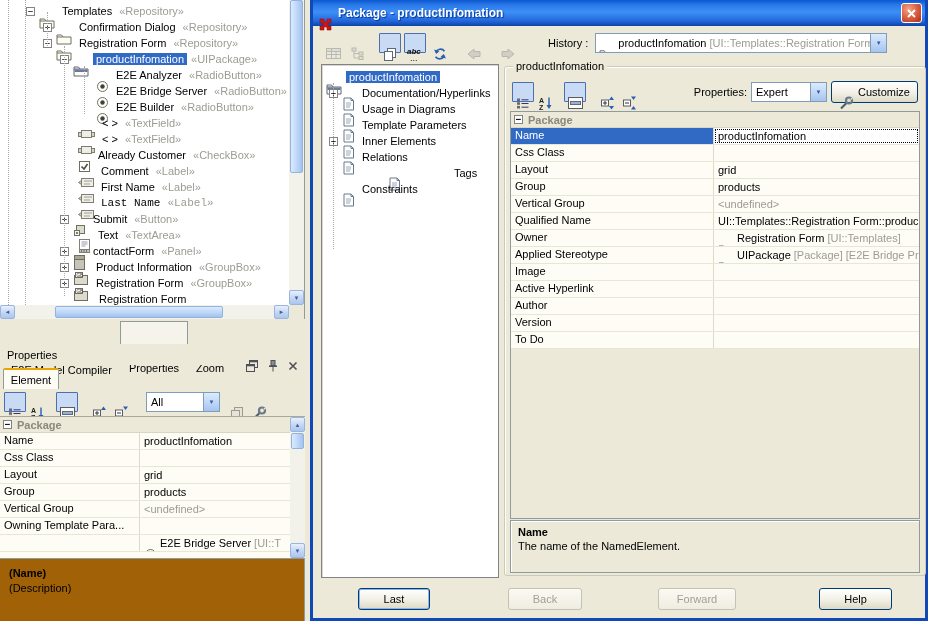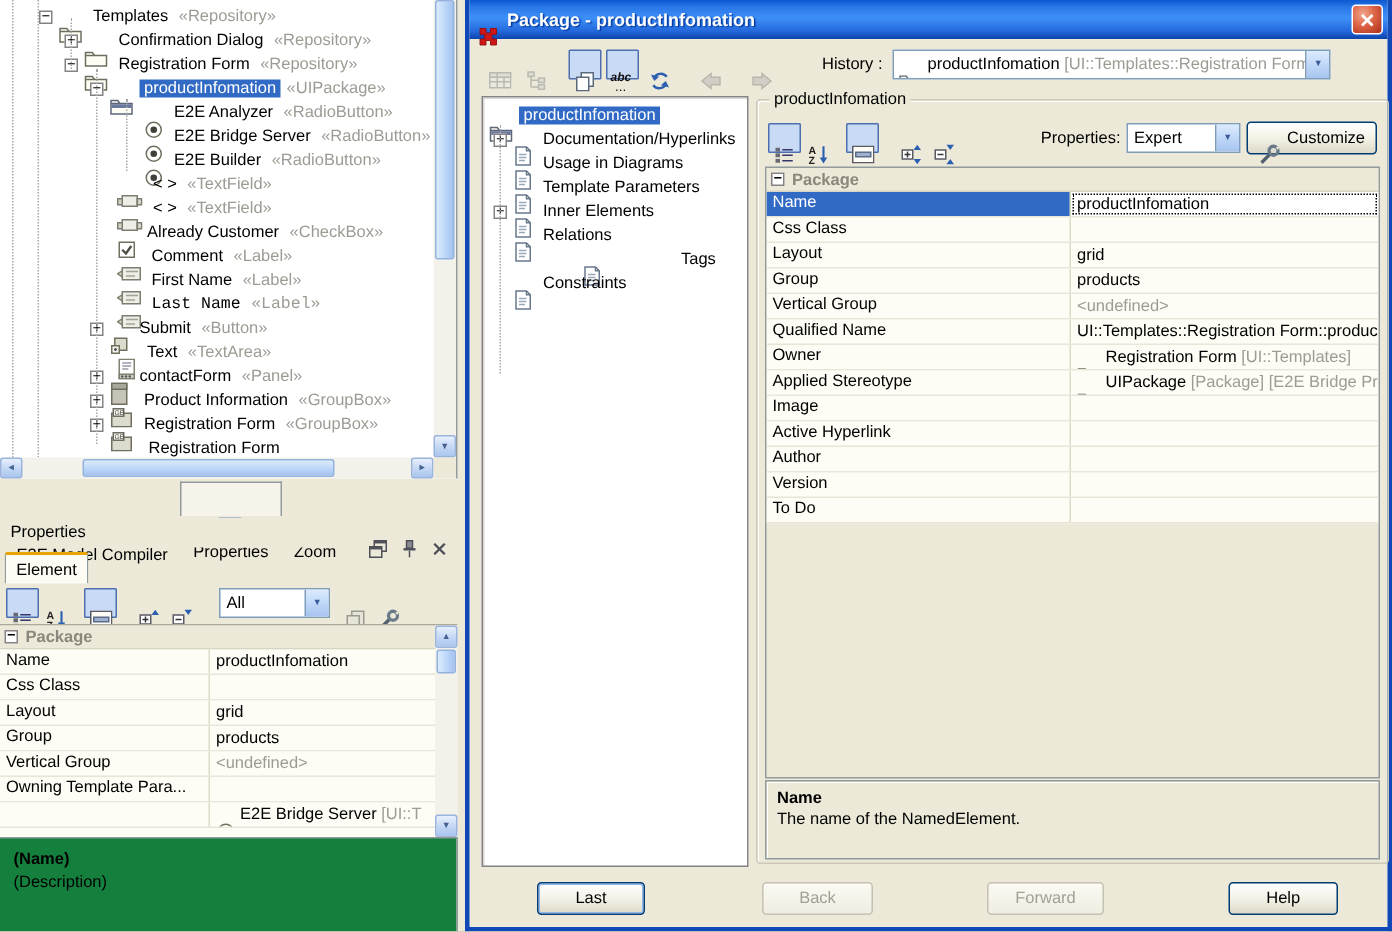--- a/index.html
+++ b/index.html
@@ -55,21 +55,21 @@
   .pv { flex:1; padding:1px 4px; white-space:nowrap; overflow:hidden; display:flex; align-items:center; gap:3px; }
   .pl.selected { background:#316ac5; color:#fff; }
   .pv.focused { background:#fff; outline:1px dotted #000; outline-offset:-2px; }
   .muted { color:#9c9c94; }
 
   .props-table { position:absolute; left:0; top:416px; width:305px; height:142px; border-top:1px solid #aca899; background:#fdfcf5; }
   .props-table .rows { position:absolute; left:0; top:0; right:15px; bottom:0; overflow:hidden; }
   .props-table .pl { width:140px; }
   .ptable-vscroll { position:absolute; right:0; top:0; width:15px; bottom:0; background:#f2f1ea; }
 
-  .desc-area { position:absolute; left:0; top:558px; width:305px; height:63px; background:#15803d; border-top:1px solid #919b9c; border-right:1px solid #919b9c; padding:7px 9px; line-height:15px; }
+  .desc-area { position:absolute; left:0; top:558px; width:305px; height:63px; background:#a16207; border-top:1px solid #919b9c; border-right:1px solid #919b9c; padding:7px 9px; line-height:15px; }
 
   
   .dialog { position:absolute; left:310px; top:0; width:618px; height:621px; background:#ece9d8; border:3px solid #1048b8; border-top:none; }
   .titlebar { height:26px; background:linear-gradient(180deg,#0a57d0 0%,#2a77e8 18%,#3d90f8 46%,#2468dc 80%,#0c43a8 100%); display:flex; align-items:center; padding:0 3px 0 5px; }
   .title-text { color:#fff; font-weight:bold; font-size:12px; margin-left:5px; text-shadow:1px 1px 1px #00349a; }
   .close-btn { margin-left:auto; width:21px; height:20px; border:1px solid #fff; border-radius:3px; background:radial-gradient(circle at 35% 30%, #f2a68e, #dd6547 45%, #b83a22 85%); display:flex; align-items:center; justify-content:center; }
 
   .dlg-toolbar { height:33px; display:flex; align-items:center; gap:3px; padding:0 9px; }
   .hist-label { margin-left:26px; margin-right:4px; white-space:nowrap; }
   .hist-combo { width:292px; }

